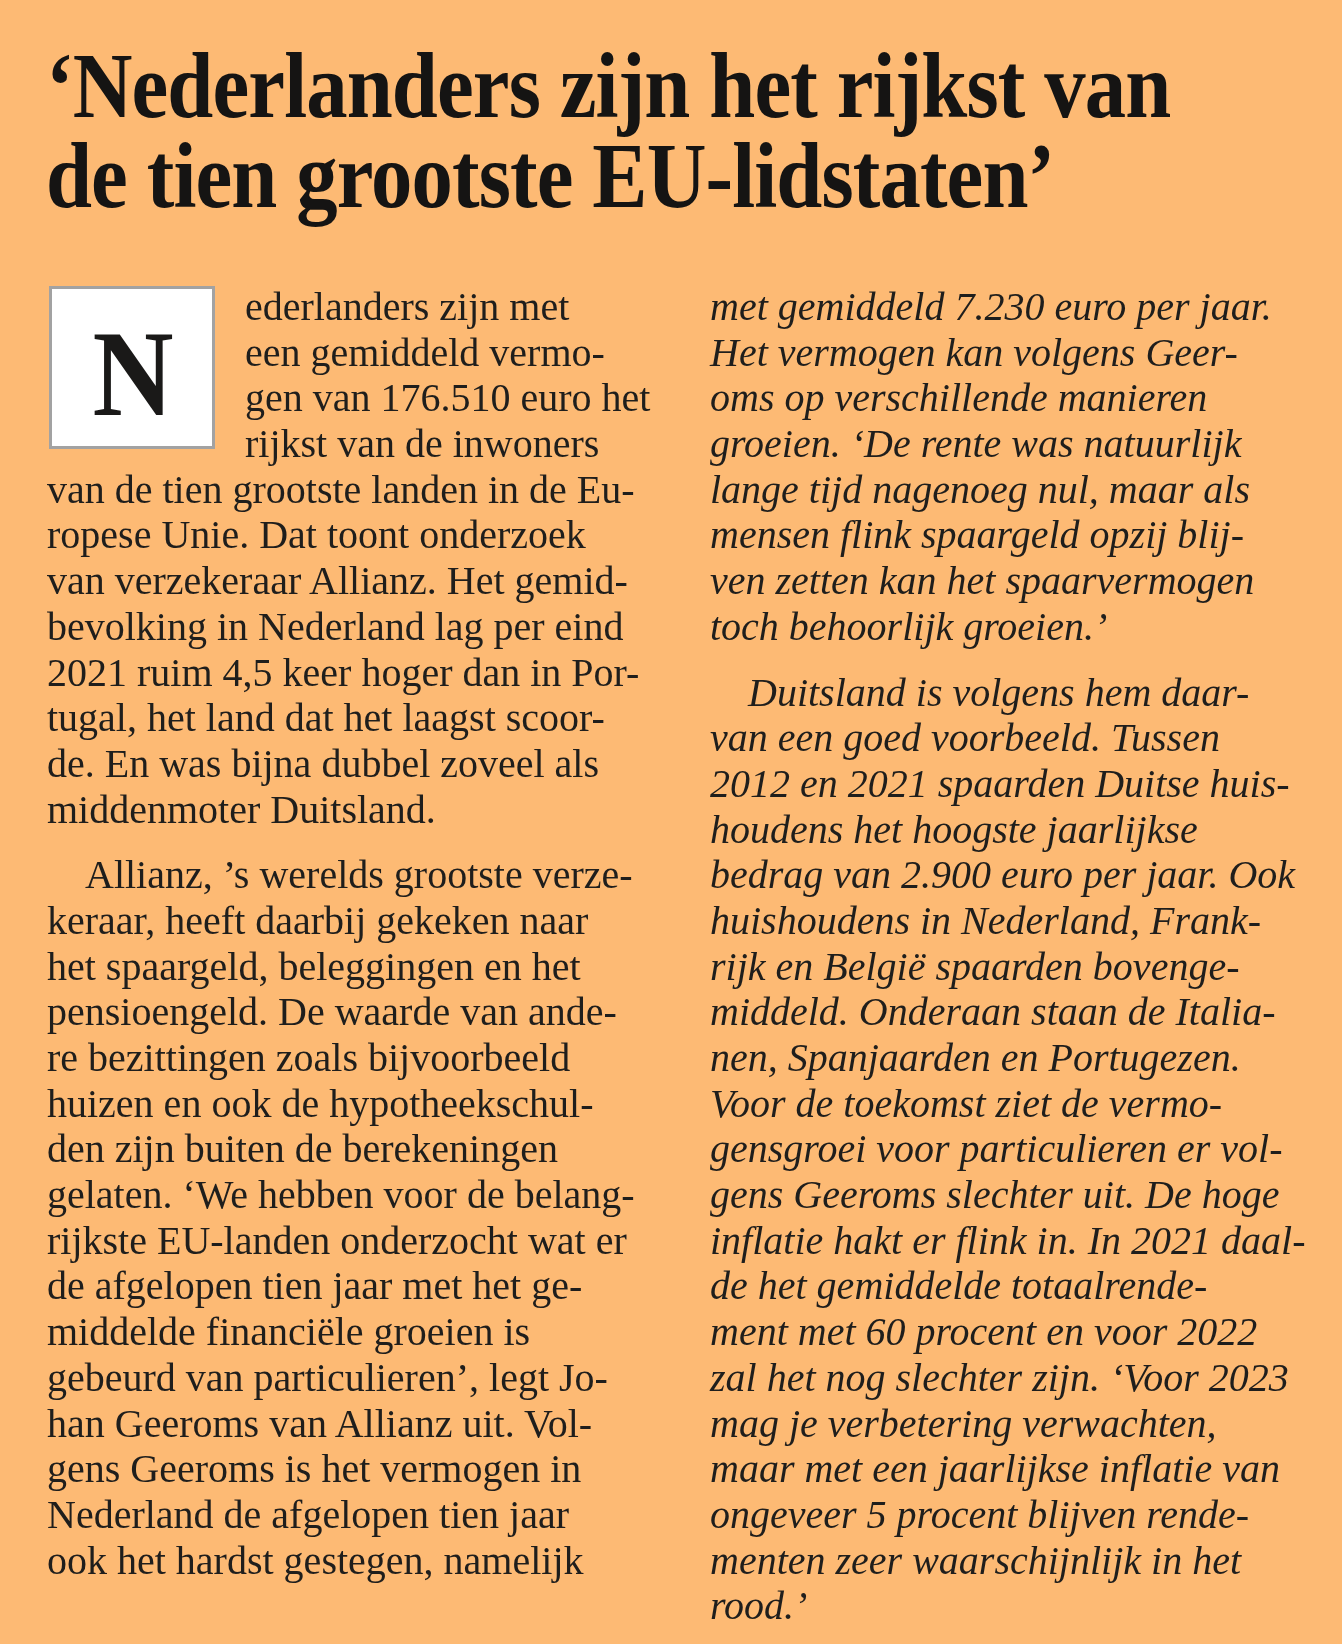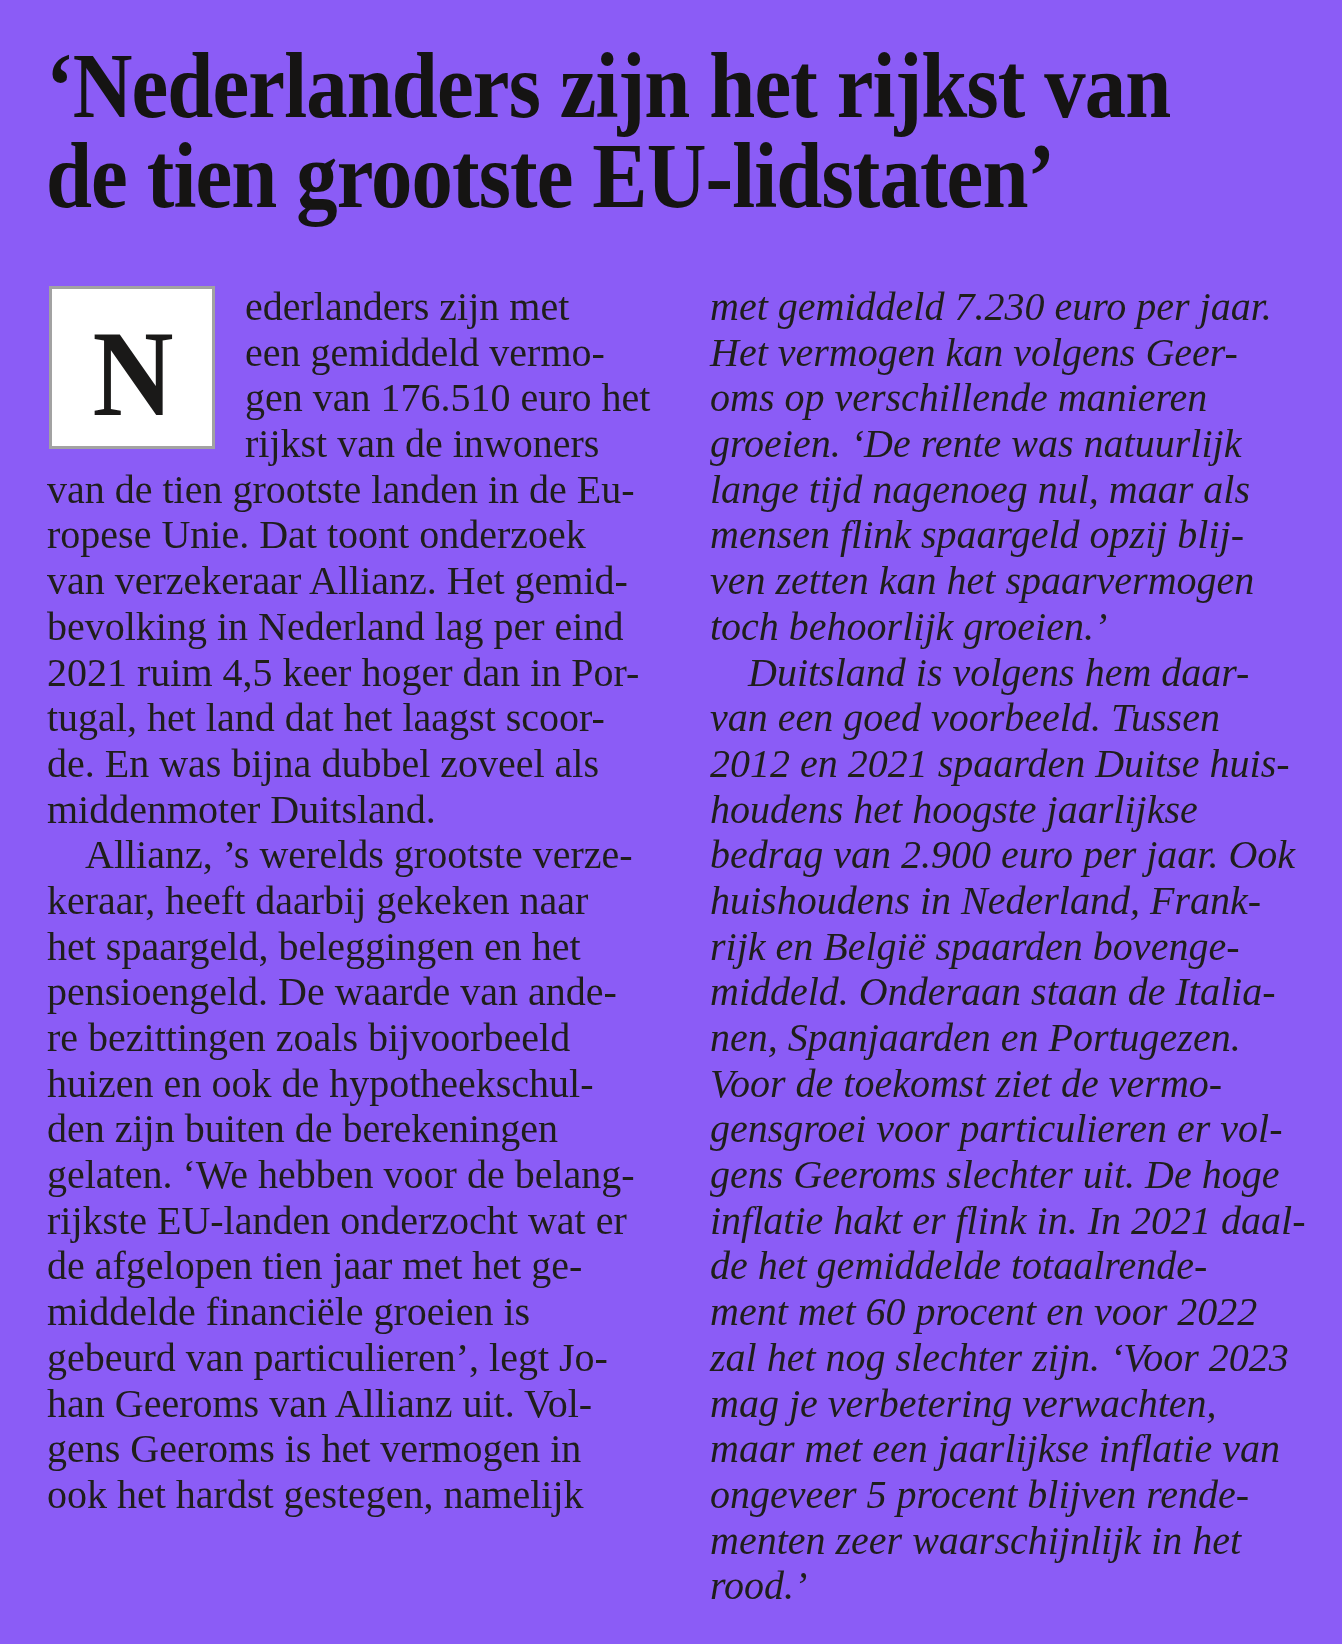--- a/index.html
+++ b/index.html
@@ -1,20 +1,20 @@
 <!DOCTYPE html>
 <html><head>
 <meta charset="utf-8">
 <style>
   html, body { margin: 0; padding: 0; background: #ffffff; }
   .page {
     position: relative;
     width: 1342px;
     height: 1644px;
-    background: #8b5cf6;
+    background: #fdba74;
     overflow: hidden;
     font-family: "Liberation Serif", "DejaVu Serif", serif;
   }
   .headline {
     position: absolute;
     left: 46px;
     top: 40px;
     margin: 0;
     font-weight: 700;
     font-size: 94px;
@@ -30,21 +30,21 @@
     position: absolute;
     top: 284px;
     font-size: 40px;
     line-height: 45.7px;
     color: #1f1e1c;
   }
   .col-left  { left: 47px;  width: 601px; }
   .col-right { left: 710px; width: 601px; font-style: italic; }
   .line { height: 45.7px; white-space: nowrap; }
   .line.beside { margin-left: 198px; }
-  .line.indent { padding-left: 38px; }
+  .line.indent { padding-left: 38px; margin-top: 20px; }
   .dropcap-box {
     position: absolute;
     left: 2px;
     top: 2px;
     width: 160px;
     height: 157px;
     border: 3px solid #a2a2a2;
     display: flex;
     align-items: center;
     justify-content: center;
@@ -92,20 +92,21 @@
       <div class="line">re bezittingen zoals bijvoorbeeld</div>
       <div class="line">huizen en ook de hypotheekschul-</div>
       <div class="line">den zijn buiten de berekeningen</div>
       <div class="line">gelaten. ‘We hebben voor de belang-</div>
       <div class="line">rijkste EU-landen onderzocht wat er</div>
       <div class="line">de afgelopen tien jaar met het ge-</div>
       <div class="line">middelde financiële groeien is</div>
       <div class="line">gebeurd van particulieren’, legt Jo-</div>
       <div class="line">han Geeroms van Allianz uit. Vol-</div>
       <div class="line">gens Geeroms is het vermogen in</div>
+      <div class="line">Nederland de afgelopen tien jaar</div>
       <div class="line">ook het hardst gestegen, namelijk</div>
     </div>
 
   <div class="col col-right">
       <div class="line">met gemiddeld 7.230 euro per jaar.</div>
       <div class="line">Het vermogen kan volgens Geer-</div>
       <div class="line">oms op verschillende manieren</div>
       <div class="line">groeien. ‘De rente was natuurlijk</div>
       <div class="line">lange tijd nagenoeg nul, maar als</div>
       <div class="line">mensen flink spaargeld opzij blij-</div>

